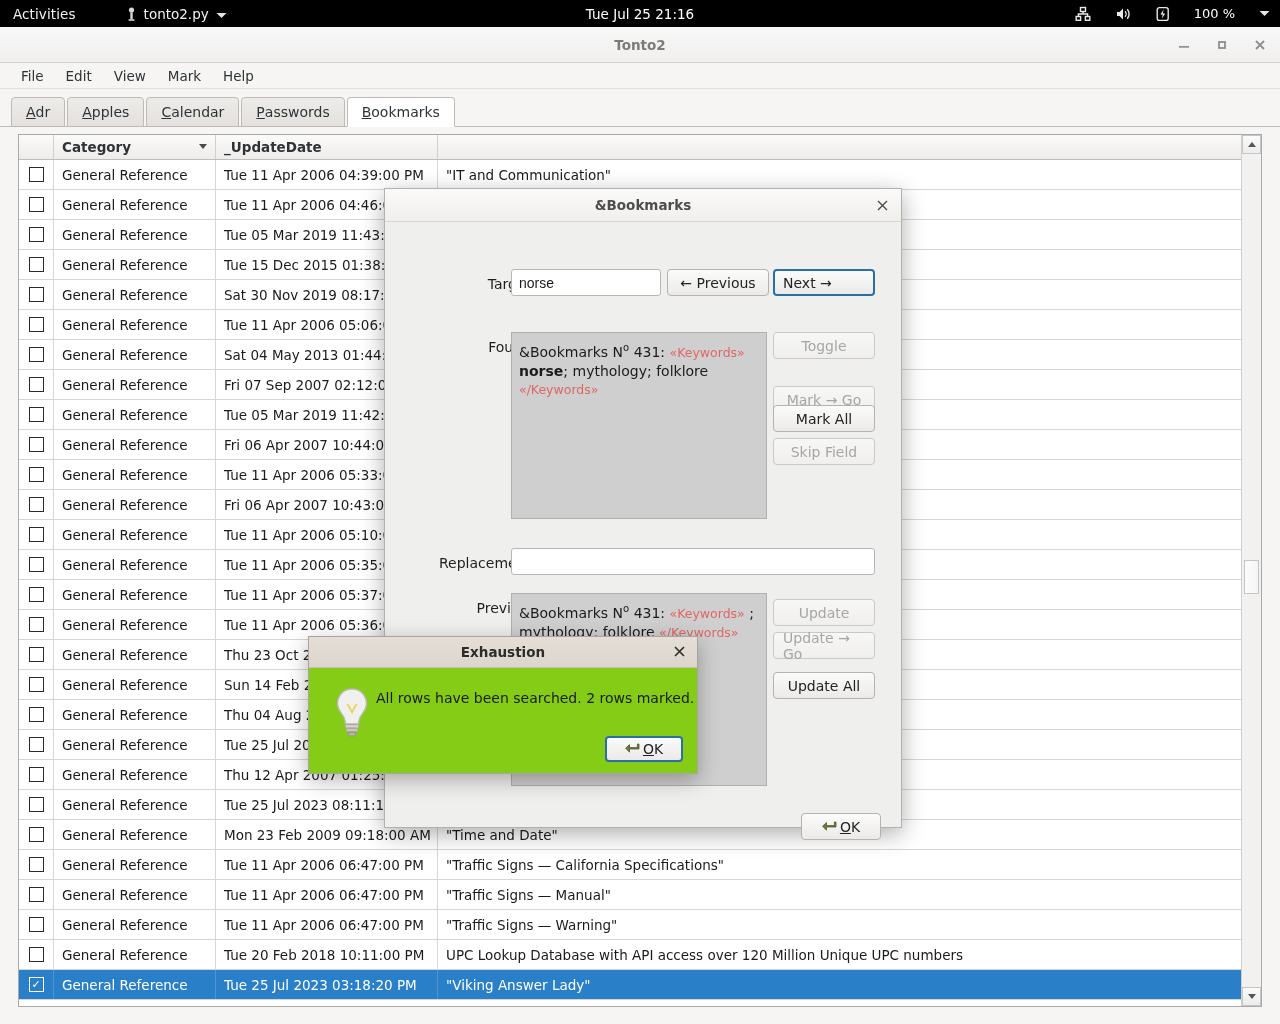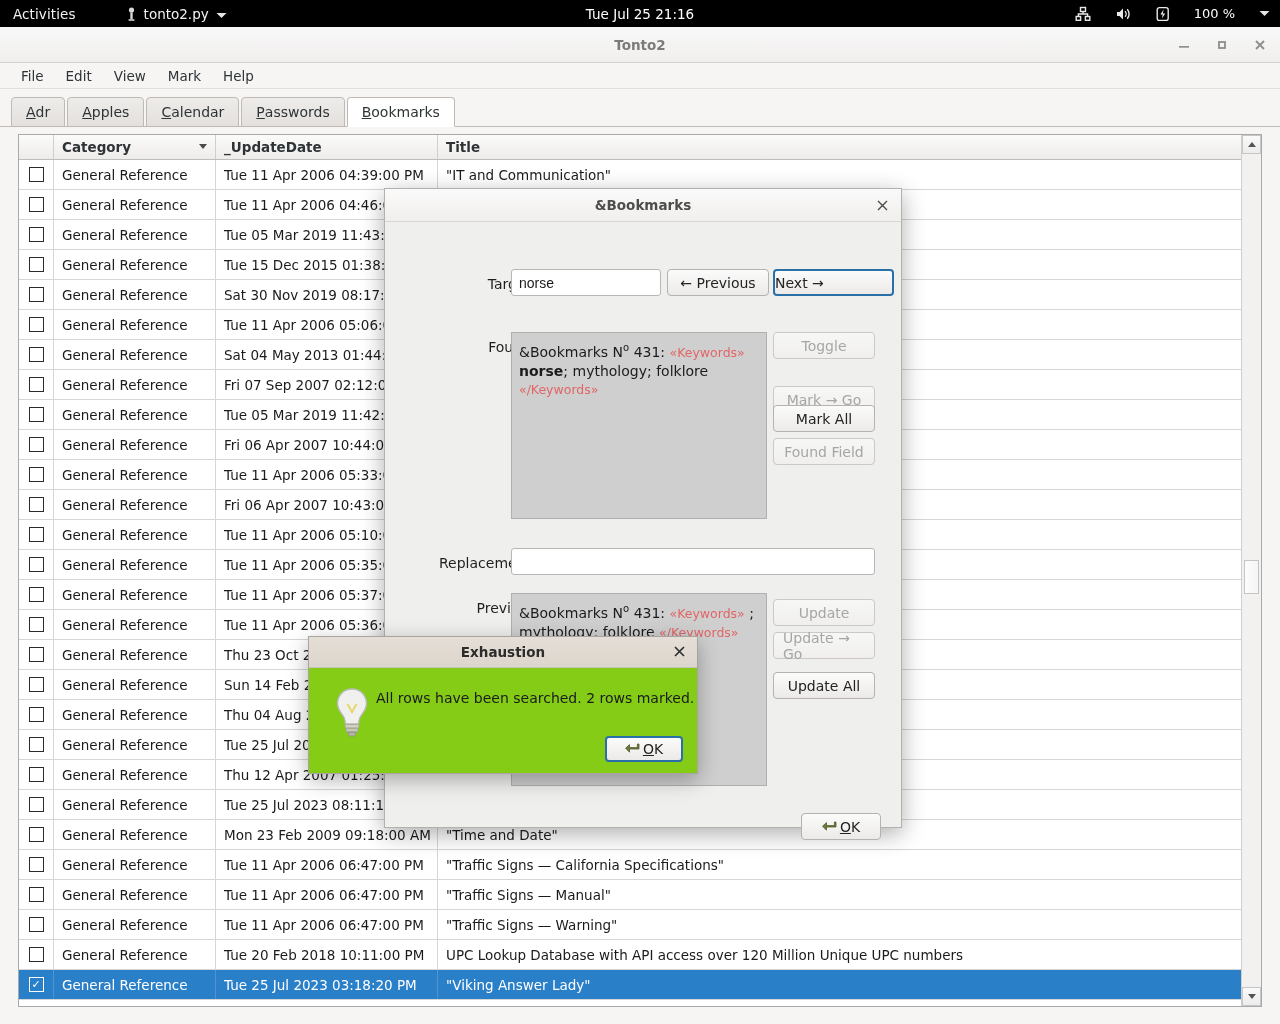--- a/index.html
+++ b/index.html
@@ -344,23 +344,20 @@
     <div class="tablewrap">
       <div class="thead">
         <div class="th c-check"></div>
         <div class="th c-cat">
           <span>Category</span>
           <span class="sortarrow"></span>
         </div>
         <div class="th c-date">
           <span>_UpdateDate</span>
         </div>
-        <div class="th c-title">
-          <span>Title</span>
-        </div>
       </div>
       <div class="tbody" id="tbody">
           <div class="trow">
             <div class="td c-check">
               <span class="chk"></span>
             </div>
             <div class="td c-cat">General Reference</div>
             <div class="td c-date">Tue 11 Apr 2006 04:39:00 PM</div>
             <div class="td c-title">"IT and Communication"</div>
           </div>
@@ -602,30 +599,30 @@
         <svg width="13" height="13" viewBox="0 0 13 13">
             <path d="M2 2 L11 11 M11 2 L2 11" stroke="#4b4b4b" stroke-width="1.4"></path>
           </svg>
       </span>
     </div>
     <div class="dlg-body">
 
       <div class="flabel" style="position:absolute; left:26px; top:54px; width:120px;">Target</div>
       <input class="tinput" style="position: absolute; left: 126px; top: 47px; width: 150px; height: 27px;" value="norse">
       <div class="btn" style="position:absolute; left:282px; top:47px; width:102px; height:27px;">← Previous</div>
-      <div class="btn focus left" style="position:absolute; left:388px; top:47px; width:121px; height:27px; padding-left:0;">Next →</div>
+      <div class="btn focus left" style="position:absolute; left:388px; top:47px; width:102px; height:27px; padding-left:8px;">Next →</div>
 
       <div class="flabel" style="position:absolute; left:26px; top:117px; width:120px;">Found</div>
       <div class="roBox" style="position:absolute; left:126px; top:110px; width:256px; height:187px;">
         <span>&amp;Bookmarks N</span><span class="supn">o</span><span> 431: </span><span class="kw">«Keywords»</span><br><span class="bold">norse</span><span>; mythology; folklore </span><span class="kw">«/Keywords»</span>
       </div>
       <div class="btn disabled" style="position:absolute; left:388px; top:110px; width:102px; height:27px;">Toggle</div>
       <div class="btn disabled" style="position:absolute; left:388px; top:143px; width:102px; height:27px;margin-top:21px;">Mark → Go</div>
       <div class="btn" style="position:absolute; left:388px; top:183px; width:102px; height:27px;">Mark All</div>
-      <div class="btn disabled" style="position:absolute; left:388px; top:216px; width:102px; height:27px;">Found Field</div>
+      <div class="btn disabled" style="position:absolute; left:388px; top:216px; width:102px; height:27px;">Skip Field</div>
 
       <div class="flabel" style="position:absolute; left:6px; top:333px; width:140px;">Replacement</div>
       <input class="tinput" style="position: absolute; left: 126px; top: 326px; width: 364px; height: 27px;" value="">
 
       <div class="flabel" style="position:absolute; left:26px; top:378px; width:120px;">Preview</div>
       <div class="roBox" style="position:absolute; left:126px; top:371px; width:256px; height:193px;">
         <span>&amp;Bookmarks N</span><span class="supn">o</span><span> 431: </span><span class="kw">«Keywords»</span><span> ; mythology; folklore </span><span class="kw">«/Keywords»</span>
       </div>
       <div class="btn disabled" style="position:absolute; left:388px; top:377px; width:102px; height:27px;">Update</div>
       <div class="btn disabled" style="position:absolute; left:388px; top:410px; width:102px; height:27px;padding-left:9px;">Update → Go</div>

